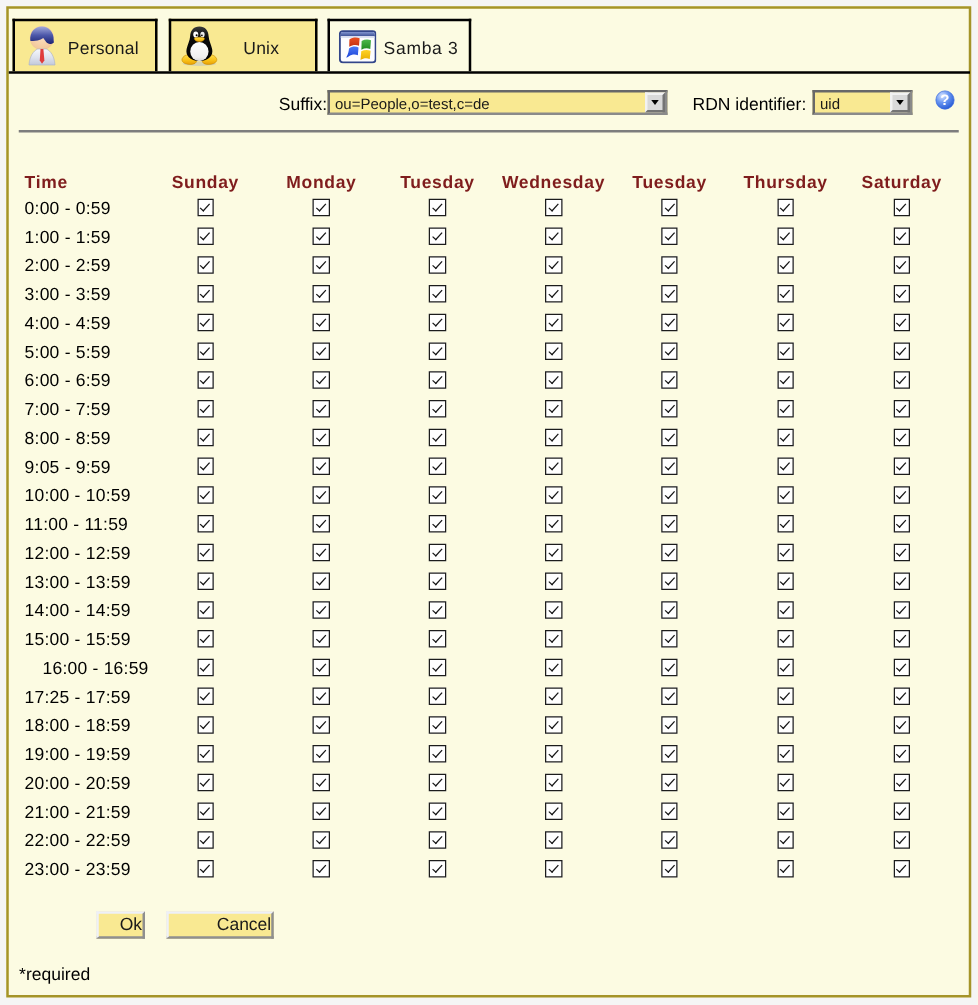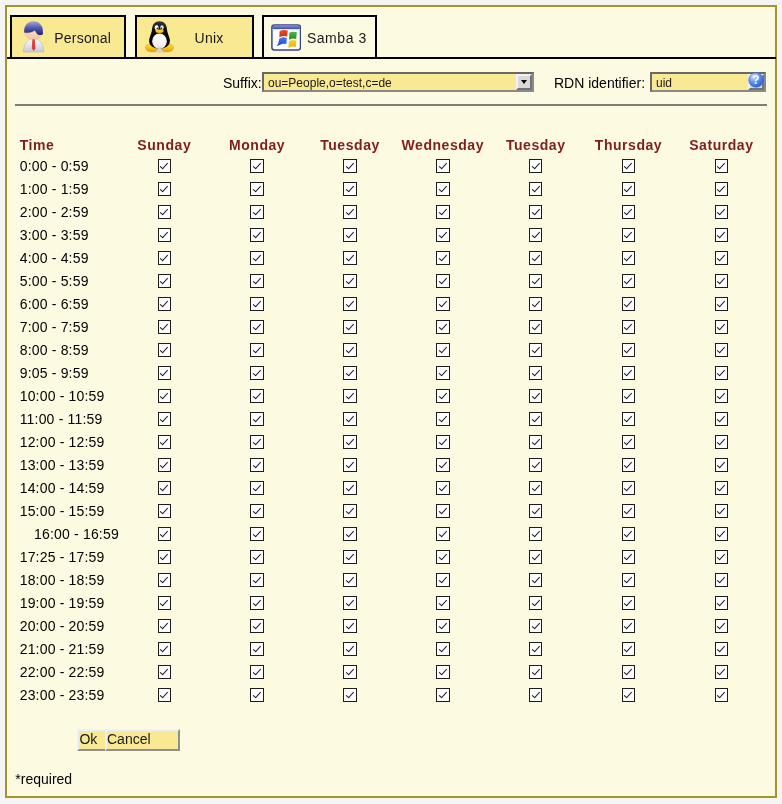--- a/index.html
+++ b/index.html
@@ -10,21 +10,21 @@
 #tabline{position:absolute;left:7px;top:57px;width:769px;height:2px;background:#000}
 .lbl{position:absolute;font-size:14px;color:#000;white-space:nowrap;line-height:14px}
 .sel{position:absolute;top:71.5px;height:20px;box-sizing:border-box;border:2px solid;border-color:#686868 #8a8a8a #8a8a8a #686868;background:#f9e992;font-size:12px;line-height:19px;color:#1a1a1a;padding-left:4px;white-space:nowrap}
 .selbtn{position:absolute;right:0;top:0;width:16px;height:16px;background:#d9d9d9;border:2px solid;border-color:#f2f2f2 #747474 #747474 #f2f2f2;box-sizing:border-box}
 .selbtn i{position:absolute;left:2.5px;top:4.5px;width:0;height:0;border-left:3.6px solid transparent;border-right:3.6px solid transparent;border-top:4.6px solid #000}
 #greyline{position:absolute;left:15px;top:104px;width:752px;height:2px;background:#7d7d7d}
 .rl{letter-spacing:0.18px}
 .hdr{position:absolute;font-size:14px;font-weight:bold;letter-spacing:0.55px;color:#7f1d1d;white-space:nowrap;line-height:14px;top:138.3px}
 .cb{position:absolute;width:13.5px;height:13.5px;box-sizing:border-box;border:1.5px solid #1c1c1c;background:#fff}
 .cb:after{content:"";position:absolute;left:1.7px;top:2.5px;width:7px;height:3.3px;border-left:1.4px solid #161616;border-bottom:1.4px solid #161616;transform:rotate(-48deg);transform-origin:center}
-.pbtn{position:absolute;top:729px;height:22px;box-sizing:border-box;background:#f9e992;border:2px solid;border-color:#eef0f8 #8f8f8f #8f8f8f #eef0f8;font-size:14px;color:#1a1a1a;text-align:left;line-height:17px}
+.pbtn{position:absolute;top:729px;height:22px;box-sizing:border-box;background:#f9e992;border:2px solid;border-color:#eef0f8 #8f8f8f #8f8f8f #eef0f8;font-size:14px;color:#1a1a1a;text-align:right;line-height:17px}
 </style></head><body>
 <div id="box"></div>
 
 <div class="tab" style="left:10px;width:116px"></div>
 <div class="tab" style="left:135px;width:119px"></div>
 <div class="tab act" style="left:262px;width:115px"></div>
 <div id="tabline"></div>
 <svg class="abs" style="left:21.5px;top:19.5px" width="23" height="33" viewBox="0 0 23 33">
 <defs>
 <radialGradient id="fg" cx="50%" cy="45%" r="65%">
@@ -109,21 +109,21 @@
 <path d="M18,17 C20.4,15.7 23,15.6 25.5,16.5 L24.8,23.2 C22.4,22.2 19.9,22.4 17.4,23.9 Z" fill="url(#yg)"></path>
 </svg>
 <div class="tablbl" style="left:54.3px">Personal</div>
 <div class="tablbl" style="left:194.6px">Unix</div>
 <div class="tablbl" style="left:306.9px;letter-spacing:0.55px">Samba 3</div>
 <div class="lbl" style="left:223px;top:76px">Suffix:</div>
 <div class="sel" style="left:262px;width:272px">ou=People,o=test,c=de<span class="selbtn">
       <i></i>
     </span></div>
 <div class="lbl" style="left:554px;top:76px">RDN identifier:</div>
-<div class="sel" style="left:650px;width:116px">uid<span class="selbtn">
+<div class="sel" style="left:650px;width:80px">uid<span class="selbtn">
       <i></i>
     </span></div>
 <svg class="abs" style="left:748px;top:71.5px" width="16" height="16" viewBox="0 0 16 16">
 <defs>
       <radialGradient id="hq" cx="35%" cy="28%" r="80%">
         <stop offset="0%" stop-color="#d8e5ff"></stop>
         <stop offset="45%" stop-color="#6a97f2"></stop>
         <stop offset="100%" stop-color="#2055d2"></stop>
       </radialGradient>
     </defs>
@@ -325,13 +325,13 @@
 <span class="cb" style="left:714.65px;top:665.3px"></span>
 <div class="lbl rl" style="left:19.7px;top:687.6px">23:00 - 23:59</div>
 <span class="cb" style="left:157.55px;top:688.3px"></span>
 <span class="cb" style="left:250.40px;top:688.3px"></span>
 <span class="cb" style="left:343.25px;top:688.3px"></span>
 <span class="cb" style="left:436.10px;top:688.3px"></span>
 <span class="cb" style="left:528.95px;top:688.3px"></span>
 <span class="cb" style="left:621.80px;top:688.3px"></span>
 <span class="cb" style="left:714.65px;top:688.3px"></span>
 <div class="pbtn" style="left:77.4px;width:38.3px">Ok</div>
-<div class="pbtn" style="left:105px;width:75px">Cancel</div>
+<div class="pbtn" style="left:133px;width:86px">Cancel</div>
 <div class="lbl" style="left:15.3px;top:772.4px">*required</div>
 </body></html>

